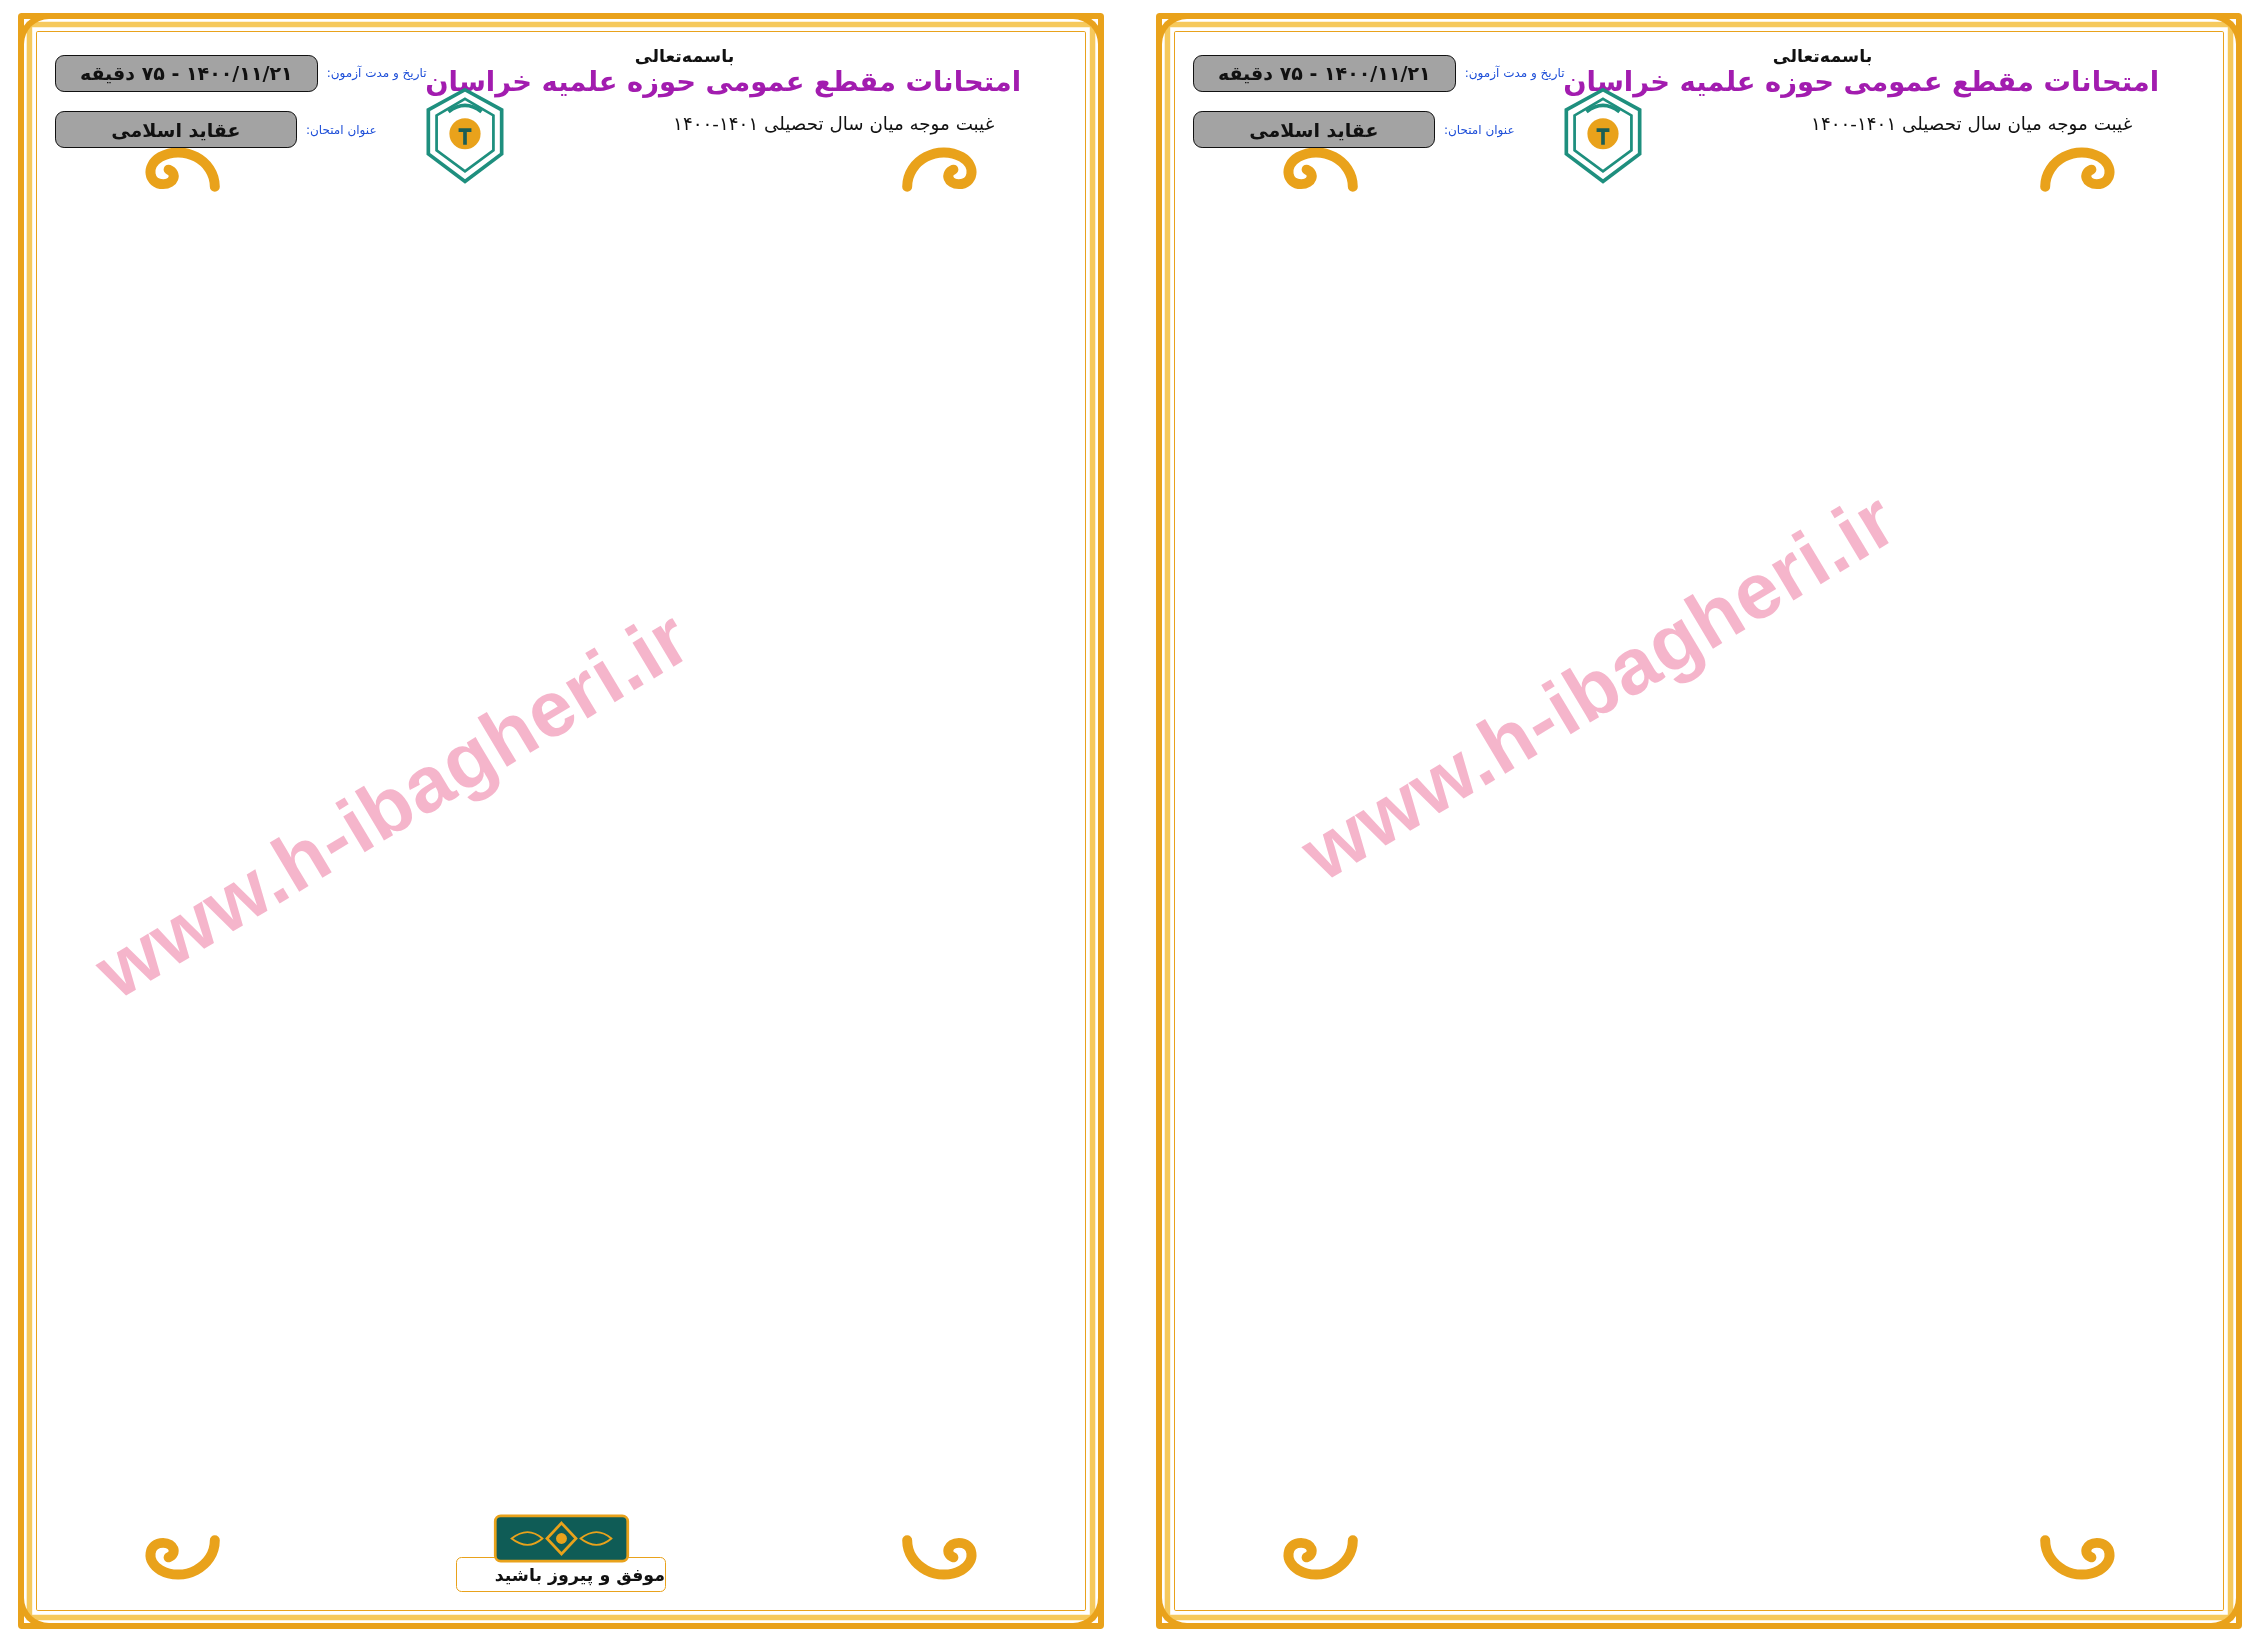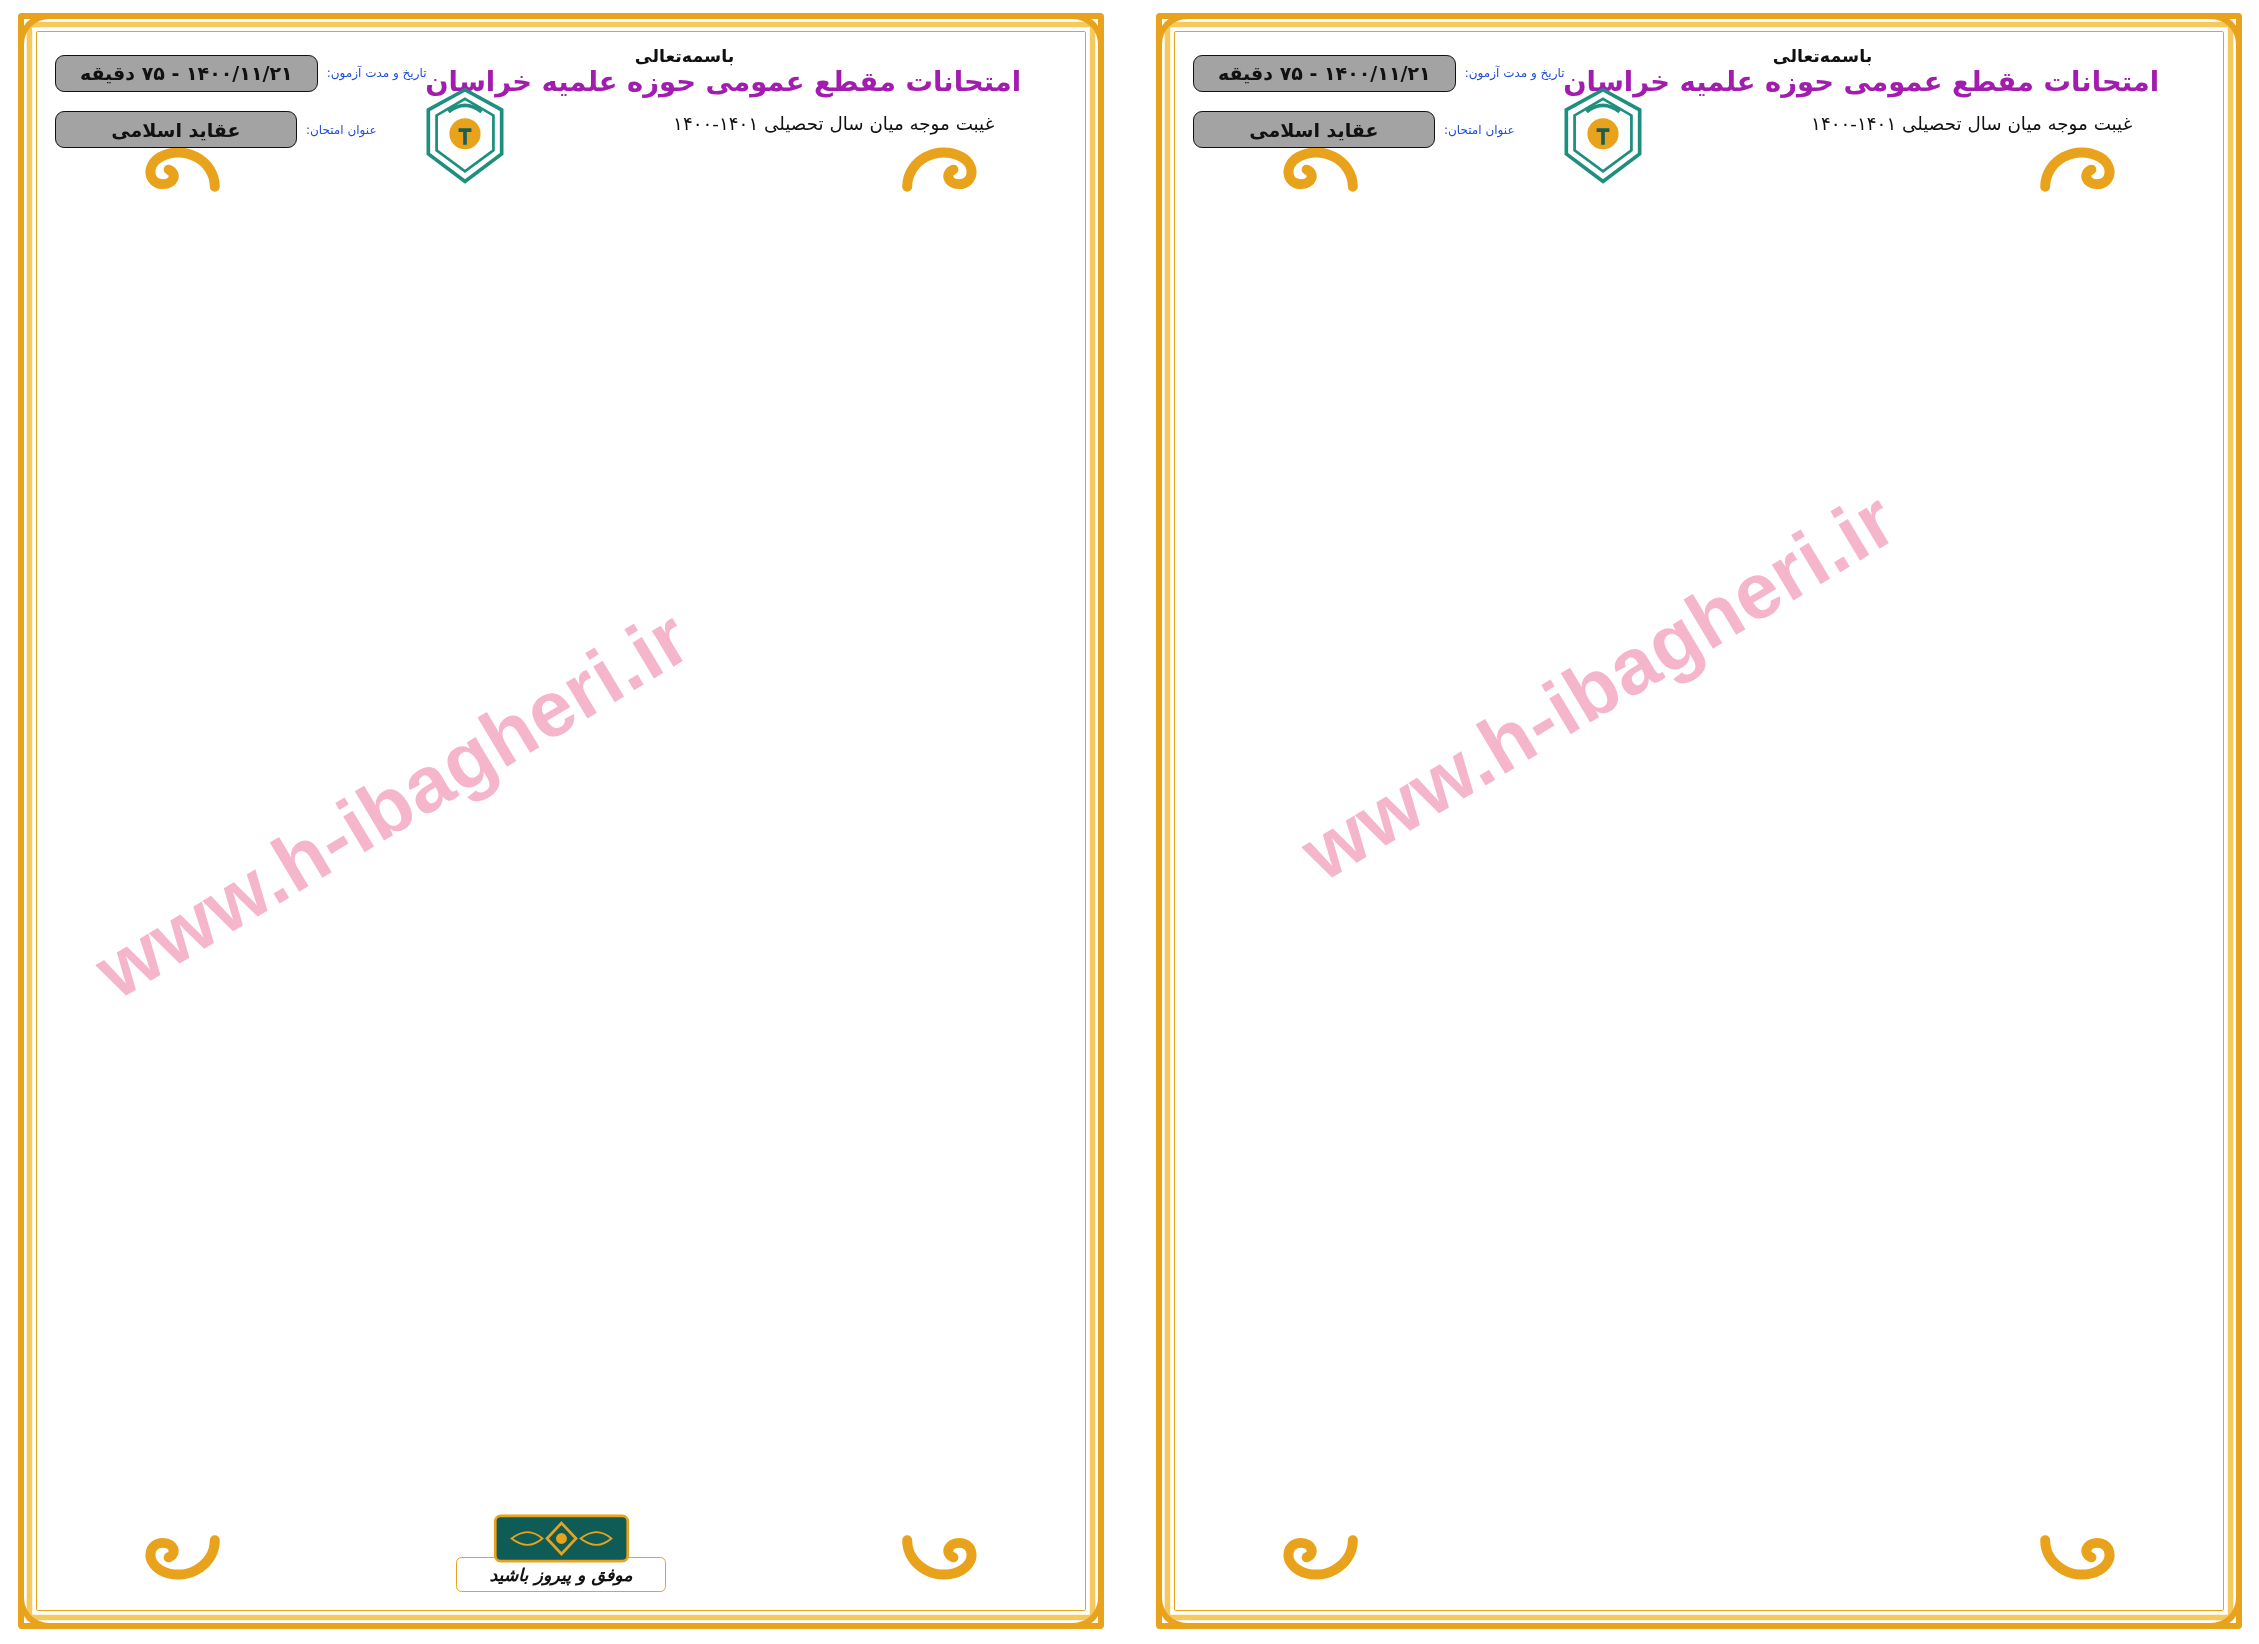--- a/index.html
+++ b/index.html
@@ -223,22 +223,20 @@
     position: absolute;
     bottom: 53px;
     left: 0;
     right: 0;
     display: flex;
     justify-content: center;
   }
   .footer-inner {
     position: relative;
     width: 210px;
-    text-align: center;
-    font-style: italic;
   }
   .footer-orn {
     width: 137px;
     height: 49px;
     margin: 0 auto;
   }
   .footer-orn svg { width: 100%; height: 100%; }
   .footer-text {
     border: 1.8px solid #E9A21B;
     border-radius: 5.5px;

